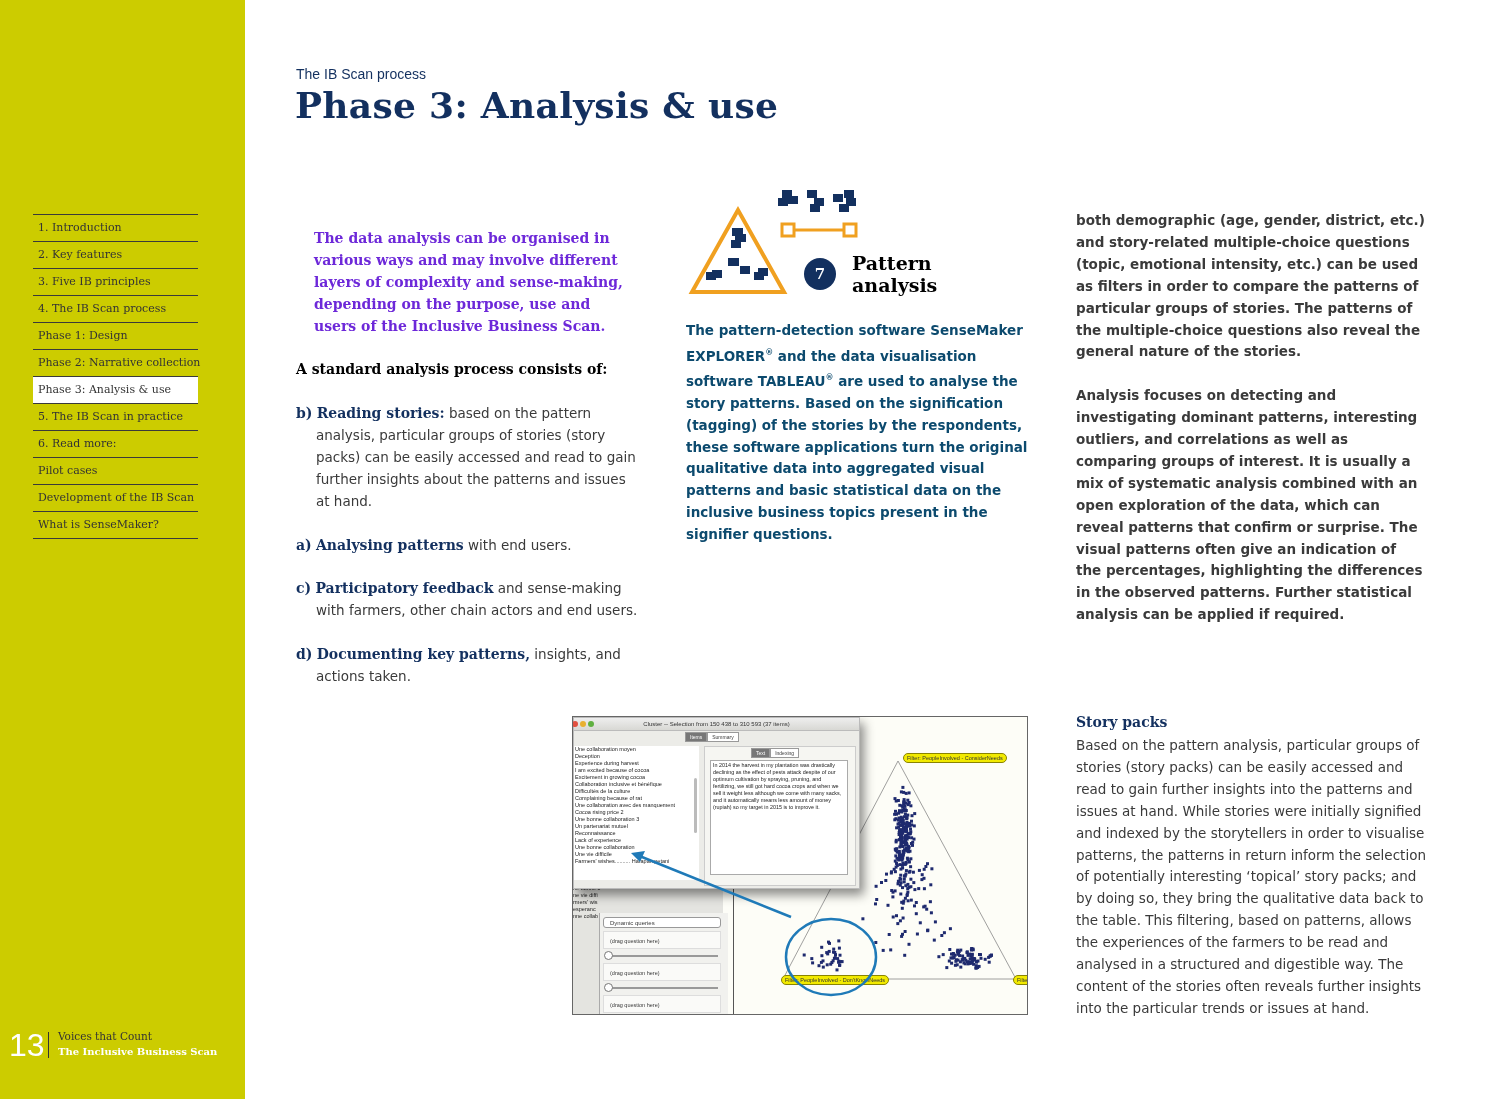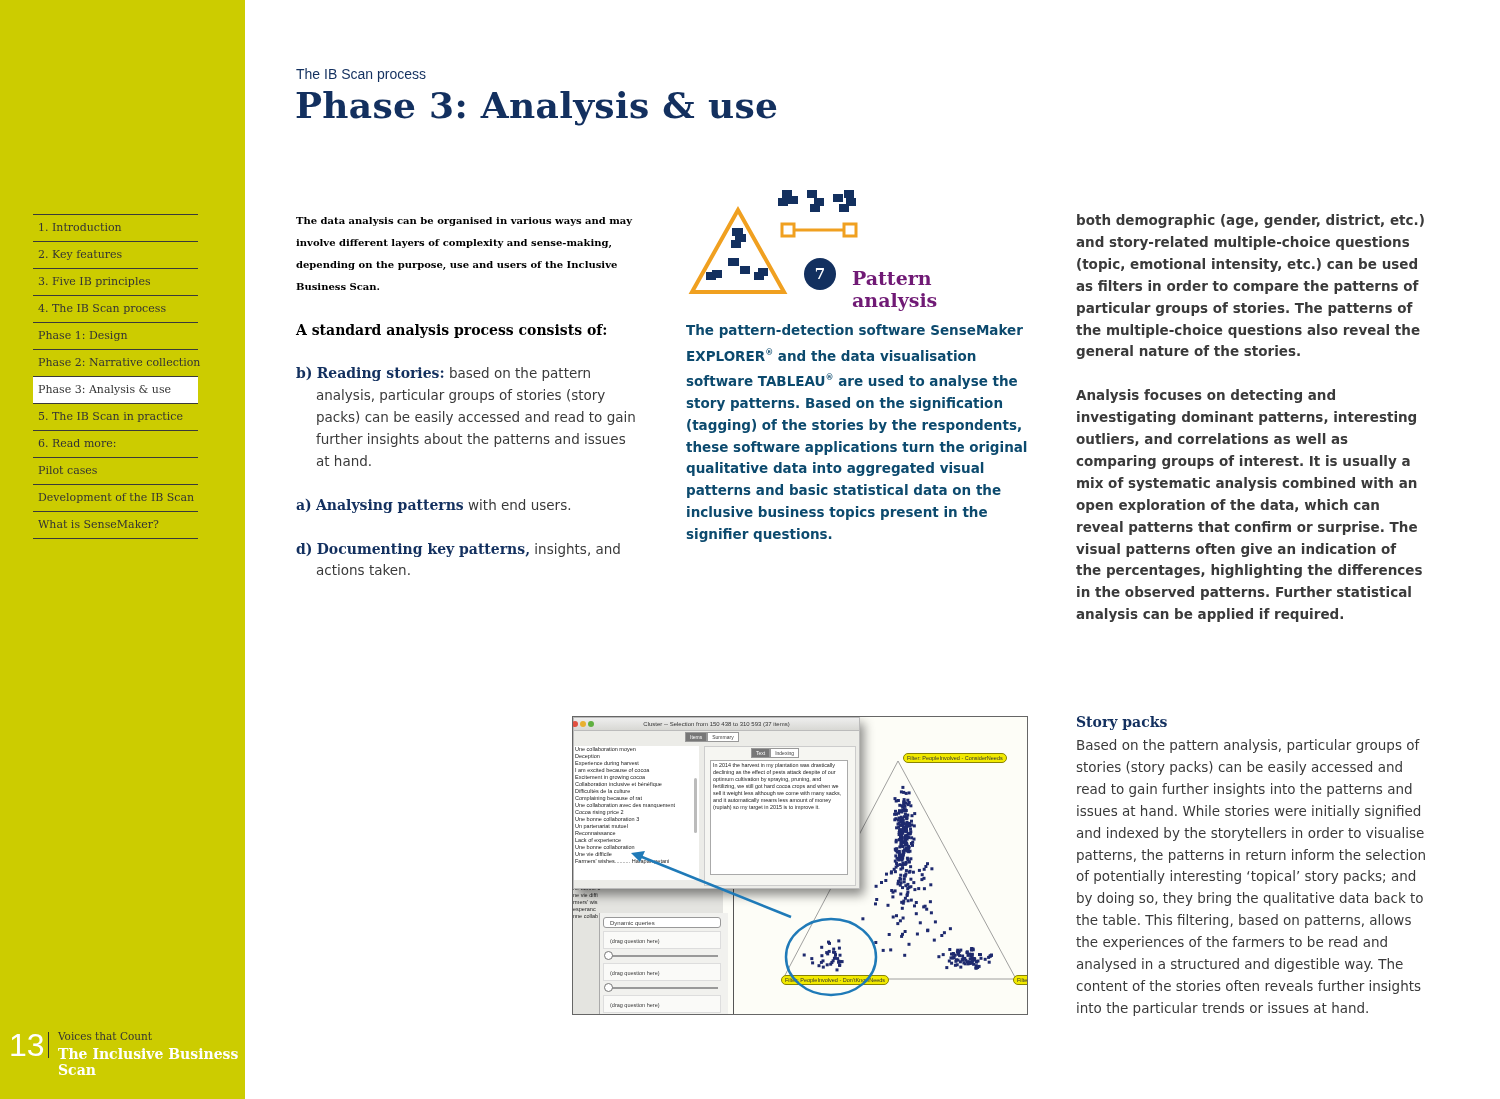--- a/index.html
+++ b/index.html
@@ -8,40 +8,40 @@
   .sidebar { position:absolute; left:0; top:0; width:245px; height:1099px; background:#cccc00; }
   .toc { position:absolute; left:33px; top:214px; width:165px; margin:0; padding:0; list-style:none;
          border-top:1.5px solid #3a3a3a; }
   .toc li { height:26px; border-bottom:1.5px solid #3a3a3a; font-family:"DejaVu Serif", serif;
             font-size:11px; color:#333; line-height:26px; padding-left:5px; cursor:pointer; white-space:nowrap; }
   .toc li.active { background:#ffffff; }
   .footer-num { position:absolute; left:9px; top:1027px; font-family:"Liberation Sans", sans-serif;
                 font-size:32px; color:#ffffff; font-weight:300; line-height:36px; }
   .footer-bar { position:absolute; left:48px; top:1032px; width:1px; height:26px; background:#333; }
   .footer-t1 { position:absolute; left:58px; top:1030px; font-family:"DejaVu Serif", serif; font-size:10.5px; color:#333; }
-  .footer-t2 { position:absolute; left:58px; top:1046px; font-family:"DejaVu Serif", serif; font-size:14px; color:#ffffff; font-weight:bold; }
+  .footer-t2 { position:absolute; left:58px; top:1046px; font-family:"DejaVu Serif", serif; font-size:10px; color:#ffffff; font-weight:bold; }
 
   .kicker { position:absolute; left:296px; top:66px; font-family:Liberation Sans, sans-serif; font-size:14px; color:#13305f; }
   .title { position:absolute; left:295px; top:84px; font-family:"DejaVu Serif", serif; font-size:36px; font-weight:bold; color:#13305f; letter-spacing:0.3px; }
 
   .col1 { position:absolute; left:296px; top:210px; width:345px; font-size:13.5px; line-height:21.9px; }
-  .lead { font-family:"DejaVu Serif", serif; font-weight:bold; color:#000000; font-size:10px; margin:0; }
+  .lead { font-family:"DejaVu Serif", serif; font-weight:bold; color:#6d28d9; font-size:14px; margin:18px; }
   .sub { font-family:"DejaVu Serif", serif; font-weight:bold; color:#000000; font-size:14px; margin:21.9px 0; }
   .step { margin:0 0 21.9px 0; padding-left:20px; text-indent:-20px; color:#3a3a3a; font-size:13.5px; }
   .step .lbl, .step .hl { font-family:"DejaVu Serif", serif; font-weight:bold; color:#13305f; font-size:14px; }
 
   .col2 { position:absolute; left:686px; top:320px; width:350px; font-size:13.5px; line-height:21.9px; color:#0c4a6e; }
   .col3 { position:absolute; left:1076px; top:210px; width:350px; font-size:13.5px; line-height:21.9px; color:#3a3a3a; }
   .col2 p, .col3 p { margin:0 0 21.9px 0;font-weight:bold; }
   .col2 sup { font-size:8px; }
 
   .pattern-graphic { position:absolute; left:686px; top:186px; width:300px; height:120px; }
   .num-badge { position:absolute; left:804px; top:258px; width:32px; height:32px; border-radius:50%; background:#13305f;
                color:#fff; font-family:"DejaVu Serif", serif; font-weight:bold; font-size:15px; text-align:center; line-height:32px; }
-  .pat-title { position:absolute; left:852px; top:267px; font-family:"DejaVu Serif", serif; font-weight:bold; color:#701a75; font-size:19px; line-height:22px; }
+  .pat-title { position:absolute; left:852px; top:252px; font-family:"DejaVu Serif", serif; font-weight:bold; color:#000000; font-size:19px; line-height:22px; }
 
   .story-h { position:absolute; left:1076px; top:714px; font-family:"DejaVu Serif", serif; font-weight:bold; color:#13305f; font-size:14px; }
   .story-p { position:absolute; left:1076px; top:735px; width:350px; font-size:13.5px; line-height:21.9px; color:#3a3a3a; margin:0; }
 
   
   .shot { position:absolute; left:572px; top:716px; width:454px; height:297px; border:1px solid #666; background:#fdfdf7; overflow:hidden;
           font-family:"Liberation Sans", sans-serif; }
   .shot-bg-left { position:absolute; left:0; top:165px; width:150px; height:132px; background:#e4e4e0; }
   .shot-bg-divider { position:absolute; left:160px; top:165px; width:1px; height:132px; background:#555; }
   .dq-panel { position:absolute; left:26px; top:196px; width:128px; height:101px; background:#f1f1ee; border-left:1px solid #aaa; }
@@ -94,20 +94,21 @@
 
 <div class="kicker">The IB Scan process</div>
 <div class="title">Phase 3: Analysis &amp; use</div>
 
 <div class="col1">
   <p class="lead">The data analysis can be organised in various ways and may involve different layers of complexity and sense-making, depending on the purpose, use and users of the Inclusive Business Scan.</p>
   <p class="sub">A standard analysis process consists of:</p>
   <div id="steps">
       <p class="step"><span class="lbl">b)</span> <span class="hl">Reading stories:</span><span> based on the pattern analysis, particular groups of stories (story packs) can be easily accessed and read to gain further insights about the patterns and issues at hand.</span></p>
       <p class="step"><span class="lbl">a)</span> <span class="hl">Analysing patterns</span><span> with end users.</span></p>
+      <p class="step"><span class="lbl">c)</span> <span class="hl">Participatory feedback</span><span> and sense-making with farmers, other chain actors and end users.</span></p>
       <p class="step"><span class="lbl">d)</span> <span class="hl">Documenting key patterns,</span><span> insights, and actions taken.</span></p>
     </div>
 </div>
 
 <svg class="pattern-graphic" viewBox="0 0 300 120">
   <polygon points="52,24 6,106 98,106" fill="none" stroke="#f0a020" stroke-width="4" stroke-linejoin="miter"></polygon>
   <g fill="#13305f">
     <rect x="46" y="42" width="11" height="8"></rect>
       <rect x="49" y="48" width="11" height="8"></rect>
       <rect x="45" y="54" width="10" height="8"></rect>

